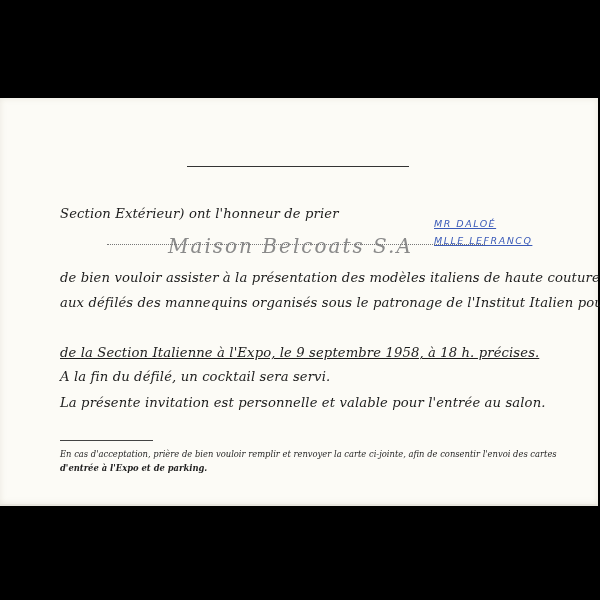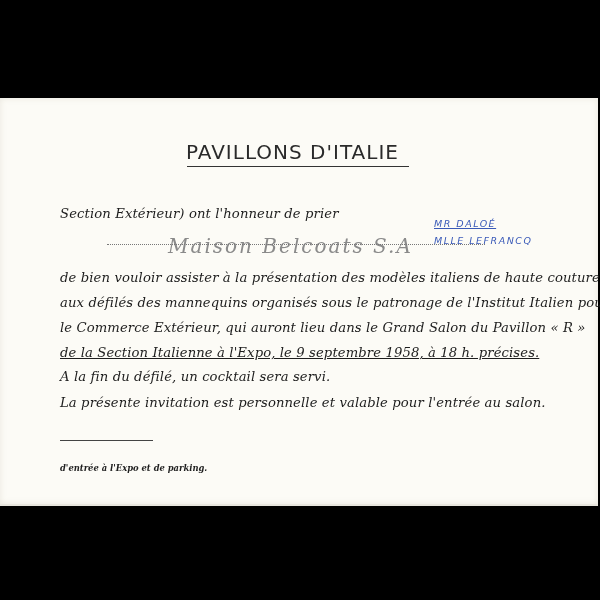--- a/index.html
+++ b/index.html
@@ -99,34 +99,33 @@
       color: #1f1f1f;
       white-space: nowrap;
     }
   </style>
 </head>
 <body>
 
 <div class="stage">
   <div class="card">
 
-    <div class="title">PAVILLONS  D'ITALIE</div>
     <div class="title-underline"></div>
 
     <div class="para" style="left:60px; top:108px;">Section Extérieur) ont l'honneur de prier</div>
 
     <div class="hand-name">Maison Belcoats S.A</div>
     <div class="dotted-line"></div>
     <div class="blue-note" style="left:434px; top:120px;text-decoration:underline;">MR DALOÉ</div>
-    <div class="blue-note" style="left:434px; top:137px;">MLLE LEFRANCQ</div>
+    <div class="blue-note" style="left:434px; top:137px;text-decoration:underline;">MLLE LEFRANCQ</div>
 
     <div class="para" style="left:60px; top:172px;">de bien vouloir assister à la présentation des modèles italiens de haute couture et</div>
     <div class="para" style="left:60px; top:197px;">aux défilés des mannequins organisés sous le patronage de l'Institut Italien pour</div>
-    <div class="para" style="left:60px; top:222px;">le Commerce Extérieur, qui auront lieu dans le Grand Salon du Pavillon « R »</div>
     <div class="para" style="left:60px; top:247px;text-decoration:underline;">de la Section Italienne à l'Expo, le 9 septembre 1958, à 18 h. précises.</div>
     <div class="para" style="left:60px; top:297px;">La présente invitation est personnelle et valable pour l'entrée au salon.</div>
     <div class="para" style="left:60px; top:271px;">A la fin du défilé, un cocktail sera servi.</div>
 
     <div class="footnote-rule"></div>
+    <div class="footnote" style="left:60px; top:351px;">En cas d'acceptation, prière de bien vouloir remplir et renvoyer la carte ci-jointe, afin de consentir l'envoi des cartes</div>
     <div class="footnote" style="left:60px; top:365px;font-weight:bold;">d'entrée à l'Expo et de parking.</div>
 
   </div>
 </div>
 
 </body></html>

